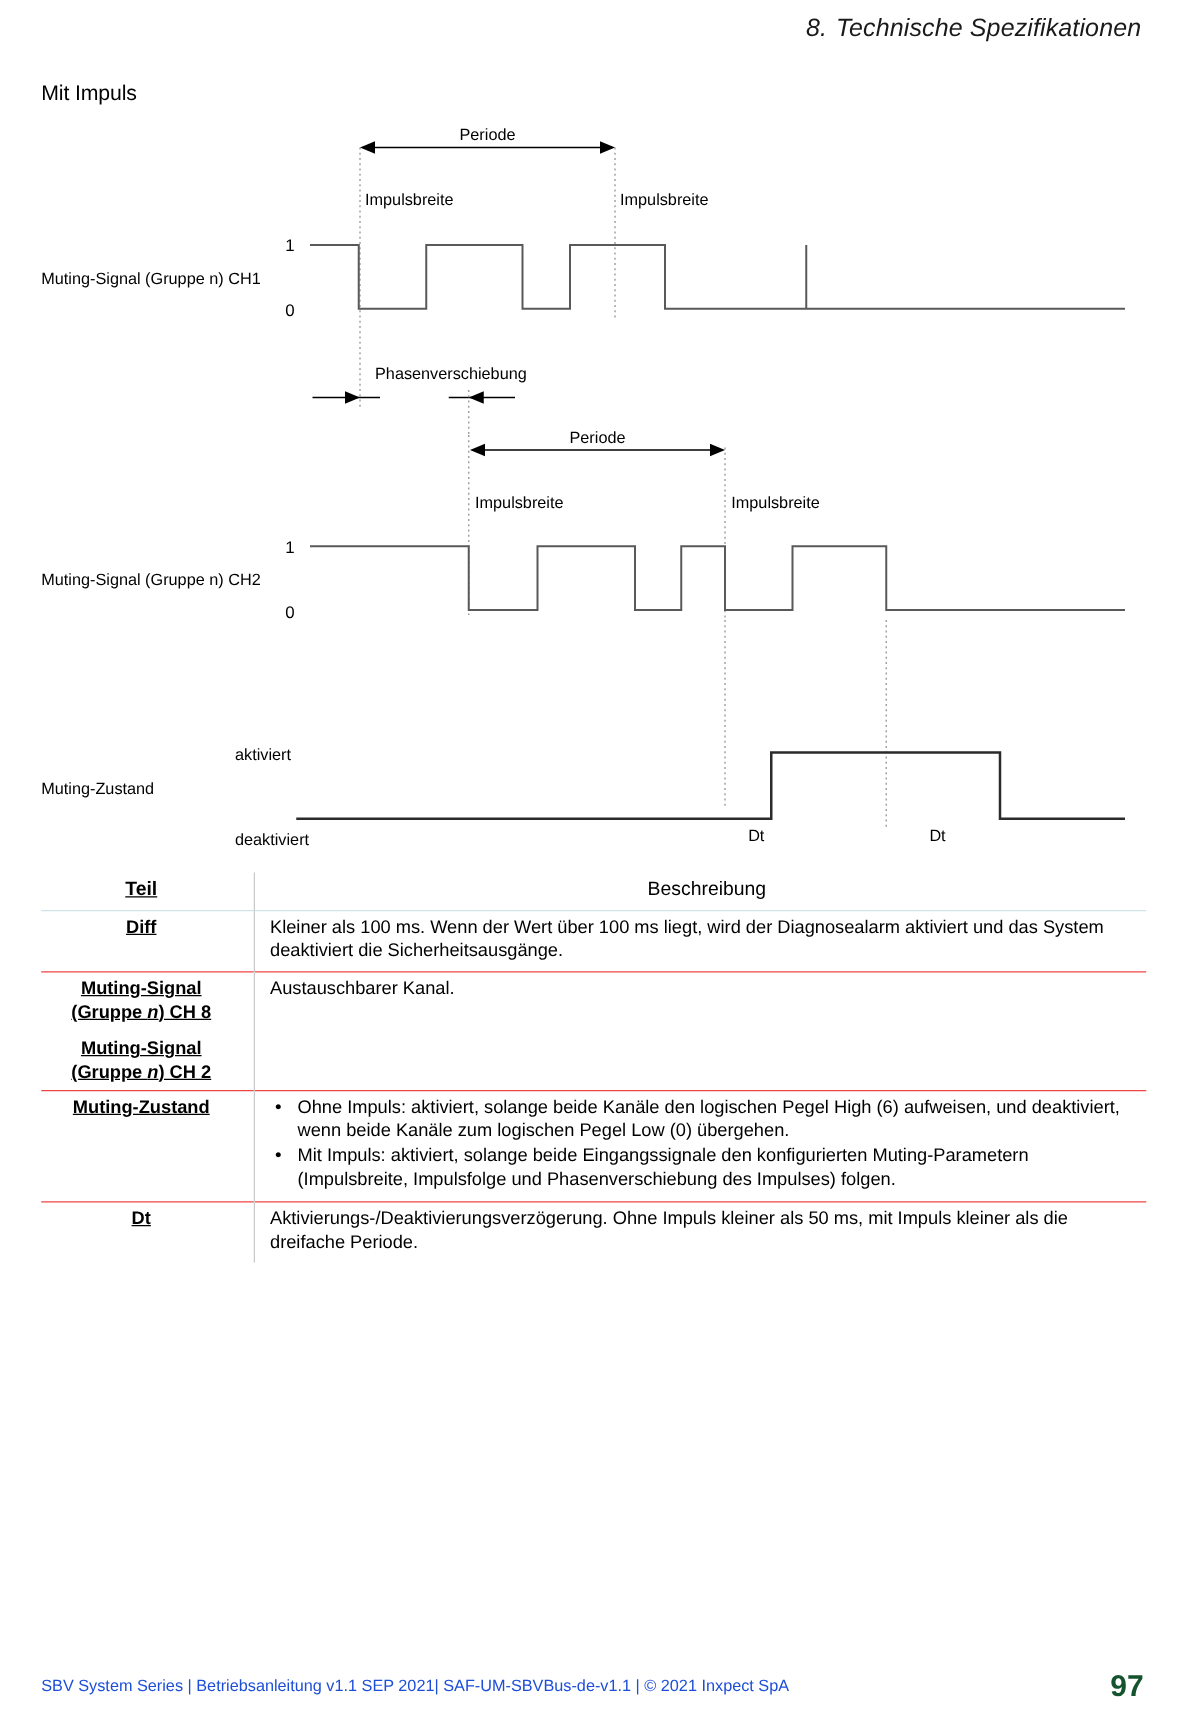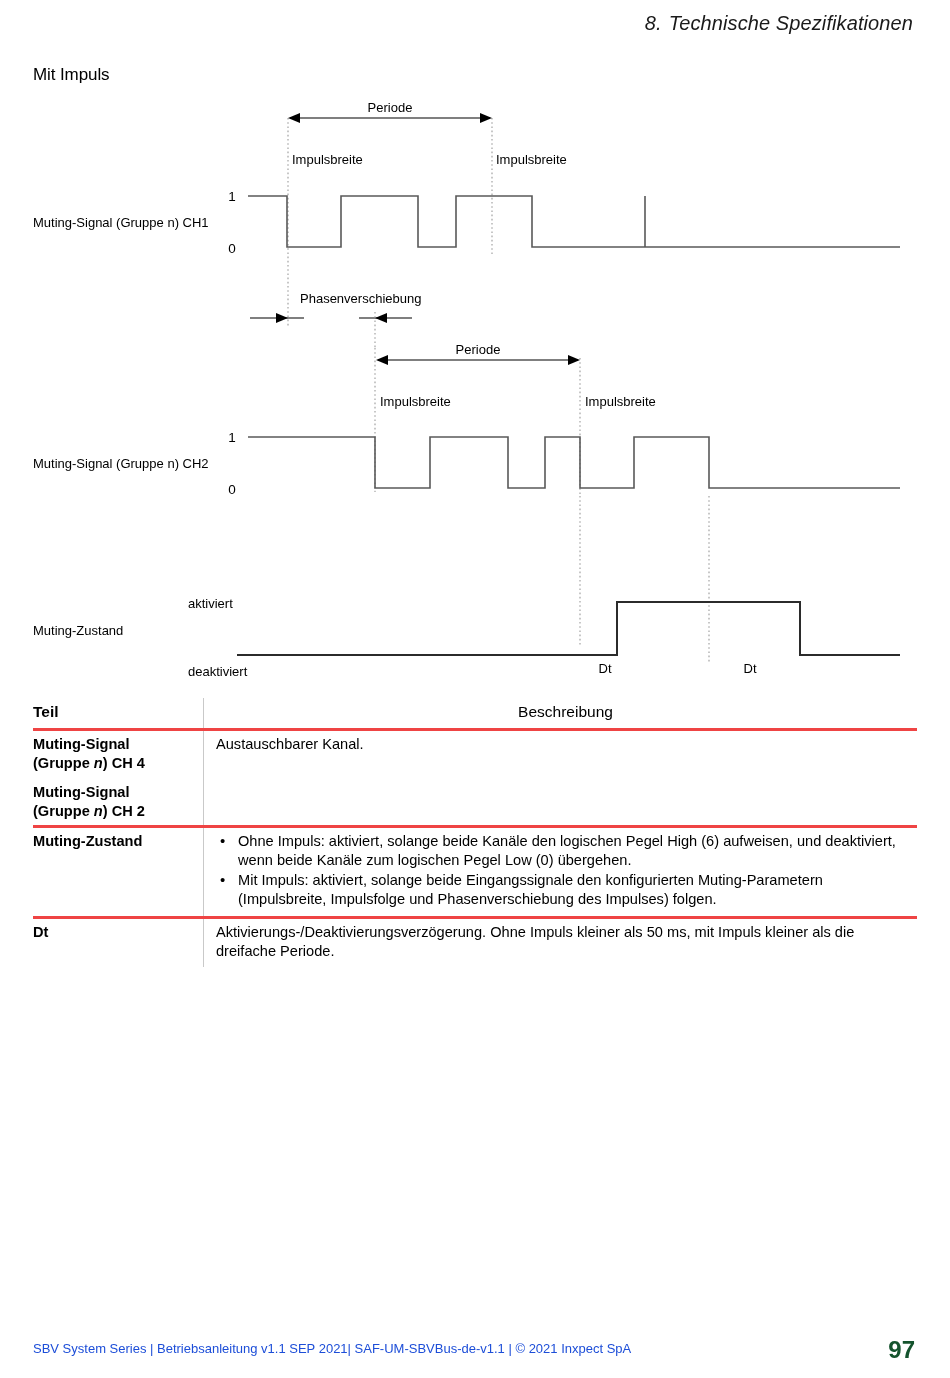--- a/index.html
+++ b/index.html
@@ -96,42 +96,43 @@
     border-collapse: collapse;
     font-size: 14.6px;
   }
   .spec-table th,
   .spec-table td {
     vertical-align: top;
     padding: 0;
   }
   .spec-table .col-part {
     width: 160px;
-    text-align: left;
+    text-align: center;
     font-weight: bold;
     padding: 4px 10px 4px 0;
     line-height: 1.28;
+    text-decoration: underline;
   }
   .spec-table .col-desc {
     text-align: left;
     padding: 4px 2px 6px 12px;
     line-height: 1.3;
     border-left: 1px solid #c9c9c9;
   }
   .spec-table thead th {
     font-weight: normal;
     font-size: 15.5px;
     padding-bottom: 7px;
     padding-top: 2px;
   }
   .spec-table thead th.col-desc {
     text-align: center;
   }
   .hrule-top { border-top: 1.2px solid #cfe3e8; }
-  .hrule { border-top: 3px solid #ef4444; }
+  .hrule { border-top: 1px solid #ef4444; }
 
   .bullets {
     margin: 0;
     padding: 0;
     list-style: none;
   }
   .bullets li {
     position: relative;
     padding-left: 22px;
     margin-bottom: 1px;
@@ -248,25 +249,29 @@
 
 <table class="spec-table">
   <thead>
     <tr>
       <th class="col-part">Teil</th>
       <th class="col-desc">Beschreibung</th>
     </tr>
   </thead>
   <tbody>
 
+    <tr class="hrule-top">
+      <td class="col-part">Diff</td>
+      <td class="col-desc">Kleiner als 100 ms. Wenn der Wert über 100 ms liegt, wird der Diagnosealarm aktiviert und das System deaktiviert die Sicherheitsausgänge.</td>
+    </tr>
 
     <tr class="hrule">
       <td class="col-part">
         <div class="nowrap">Muting-Signal</div>
-        <div class="nowrap"><span>(Gruppe </span><span class="ital">n</span><span>) CH 4</span></div>
+        <div class="nowrap"><span>(Gruppe </span><span class="ital">n</span><span>) CH 8</span></div>
         <div class="nowrap" style="margin-top:11px">Muting-Signal</div>
         <div class="nowrap"><span>(Gruppe </span><span class="ital">n</span><span>) CH 2</span></div>
       </td>
       <td class="col-desc">Austauschbarer Kanal.</td>
     </tr>
 
     <tr class="hrule">
       <td class="col-part">Muting-Zustand</td>
       <td class="col-desc">
         <ul class="bullets">

